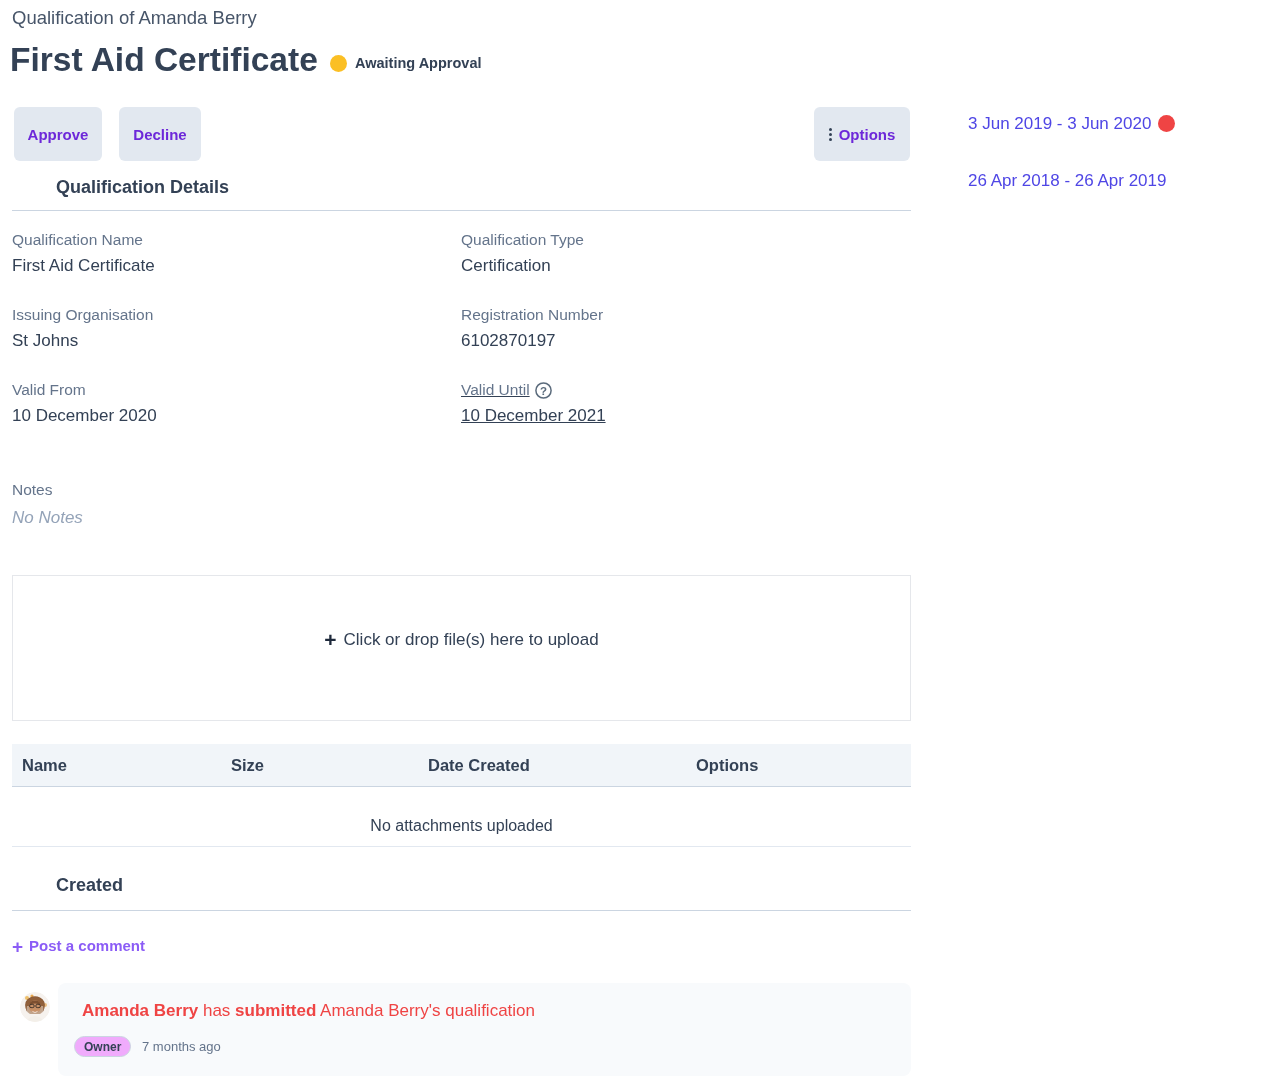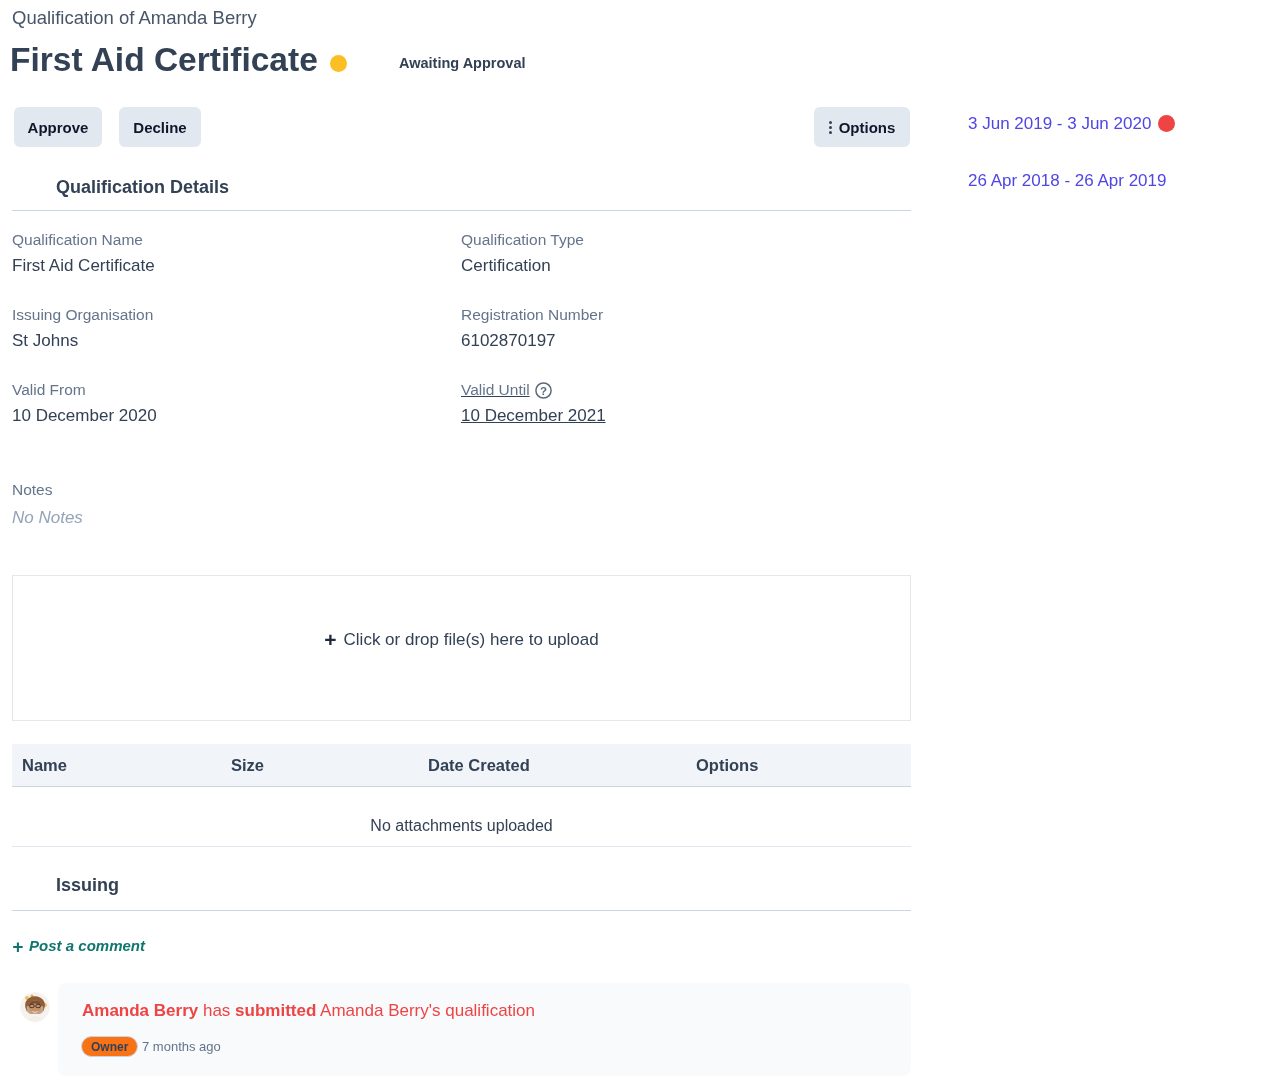--- a/index.html
+++ b/index.html
@@ -1,22 +1,22 @@
 <!DOCTYPE html>
 <html><head>
 <meta charset="utf-8">
 <style>
   * { margin:0; padding:0; box-sizing:border-box; }
   html,body { width:1263px; height:1089px; background:#fff; font-family:"Liberation Sans", sans-serif; color:#334155; }
   .wrap { position:relative; width:1263px; height:1089px; overflow:hidden; }
   .crumb { position:absolute; left:12px; top:7px; font-size:18.5px; color:#475569; }
   .title { position:absolute; left:10px; top:41px; font-size:33.5px; font-weight:bold; color:#334155; }
   .statusdot { position:absolute; left:330px; top:55px; width:17px; height:17px; border-radius:50%; background:#fbbf24; }
-  .statustext { position:absolute; left:355px; top:55px; font-size:14.5px; font-weight:bold; color:#334155;margin-left:44px; }
-  .btn { position:absolute; top:107px; height:40px; background:#e2e8f0; border-radius:6px; font-size:15px; font-weight:bold; color:#0f172a; display:flex; align-items:center; justify-content:center; }
+  .statustext { position:absolute; left:355px; top:55px; font-size:14.5px; font-weight:bold; color:#334155; }
+  .btn { position:absolute; top:107px; height:54px; background:#e2e8f0; border-radius:6px; font-size:15px; font-weight:bold; color:#6d28d9; display:flex; align-items:center; justify-content:center; }
   .btn-approve { left:14px; width:88px; }
   .btn-decline { left:119px; width:82px; }
   .btn-options { left:814px; width:96px; }
   .dots3 { display:inline-block; margin-right:7px; width:3px; }
   .dots3 i { display:block; width:3px; height:3px; border-radius:50%; background:#334155; margin:2px 0; }
   h2.sec { font-size:18px; font-weight:bold; color:#334155;margin-left:44px; }
   .divider { height:1px; background:#cbd5e1; }
 
   .sechead1 { position:absolute; left:12px; top:177px; width:899px; }
   .grid { position:absolute; left:12px; top:231px; width:899px; }
@@ -29,27 +29,27 @@
   .nonotes { font-size:17px; font-style:italic; color:#94a3b8; margin-top:9px;text-align:right; }
 
   .upload { position:absolute; left:12px; top:575px; width:899px; height:146px; border:1px solid #e5e7eb; display:flex; align-items:center; justify-content:center; padding-bottom:16px; font-size:17px; color:#334155; }
   .upload .plus { font-weight:bold; font-size:21px; margin-right:7px; color:#1e293b; }
 
   .thead { position:absolute; left:12px; top:744px; width:899px; height:43px; background:#f1f5f9; border-bottom:1px solid #cbd5e1;padding-left:32px; }
   .thead span { position:absolute; top:12px; font-size:16.5px; font-weight:bold; color:#334155; }
   .noattach { position:absolute; left:12px; top:805px; width:899px; height:42px; border-bottom:1px solid #e2e8f0; display:flex; align-items:center; justify-content:center; font-size:16px; color:#334155; }
 
   .sechead2 { position:absolute; left:12px; top:875px; width:899px; }
-  .postcomment { position:absolute; left:12px; top:936px; font-size:15px; font-weight:bold; color:#0f766e;font-style:italic; }
+  .postcomment { position:absolute; left:12px; top:936px; font-size:15px; font-weight:bold; color:#8b5cf6; }
   .postcomment .plus { font-size:19px; margin-right:6px; vertical-align:-2px; }
 
   .avatar { position:absolute; left:20px; top:992px; width:30px; height:30px; border-radius:50%; overflow:hidden; }
   .card { position:absolute; left:58px; top:983px; width:853px; height:93px; background:#f8fafc; border-radius:8px; }
   .cardtext { position:absolute; left:24px; top:18px; font-size:17px; color:#ef4444; }
-  .badge { position:absolute; left:23px; top:53px; height:21px; padding:0 9px; border:1px solid #cbd5e1; border-radius:11px; font-size:12px; font-weight:bold; color:#334155; display:flex; align-items:center; background:#f97316; }
+  .badge { position:absolute; left:16px; top:53px; height:21px; padding:0 9px; border:1px solid #cbd5e1; border-radius:11px; font-size:12px; font-weight:bold; color:#334155; display:flex; align-items:center; background:#f0abfc; }
   .ago { position:absolute; left:84px; top:56px; font-size:13px; color:#64748b; }
 
   .side { position:absolute; left:952px; top:97px; width:300px; }
   .sitem { position:relative; height:53px; display:flex; align-items:center; padding-left:16px; font-size:17px; border-radius:8px; }
   .sitem.sel { background:#f8fafc; color:#334155; font-weight:bold; margin-bottom:4px; }
   .sitem.purple { color:#4f46e5; margin-bottom:4px; }
   .sdot { display:inline-block; width:17px; height:17px; border-radius:50%; margin-left:7px; flex-shrink:0; }
 </style>
 </head>
 <body>
@@ -111,21 +111,21 @@
 
   <div class="thead">
     <span style="left:10px;">Name</span>
     <span style="left:219px;">Size</span>
     <span style="left:416px;">Date Created</span>
     <span style="left:684px;">Options</span>
   </div>
   <div class="noattach">No attachments uploaded</div>
 
   <div class="sechead2">
-    <h2 class="sec">Issuing</h2>
+    <h2 class="sec">Created</h2>
     <div class="divider" style="margin-top:14px;"></div>
   </div>
 
   <div class="postcomment"><span class="plus">+</span>Post a comment</div>
 
   <div class="avatar">
     <svg width="30" height="30" viewBox="0 0 30 30">
       <circle cx="15" cy="15" r="15" fill="#f6f2ee"></circle>
       <circle cx="7" cy="6" r="2" fill="#eec06a"></circle>
       <circle cx="12" cy="4" r="1.6" fill="#e8a84e"></circle>

